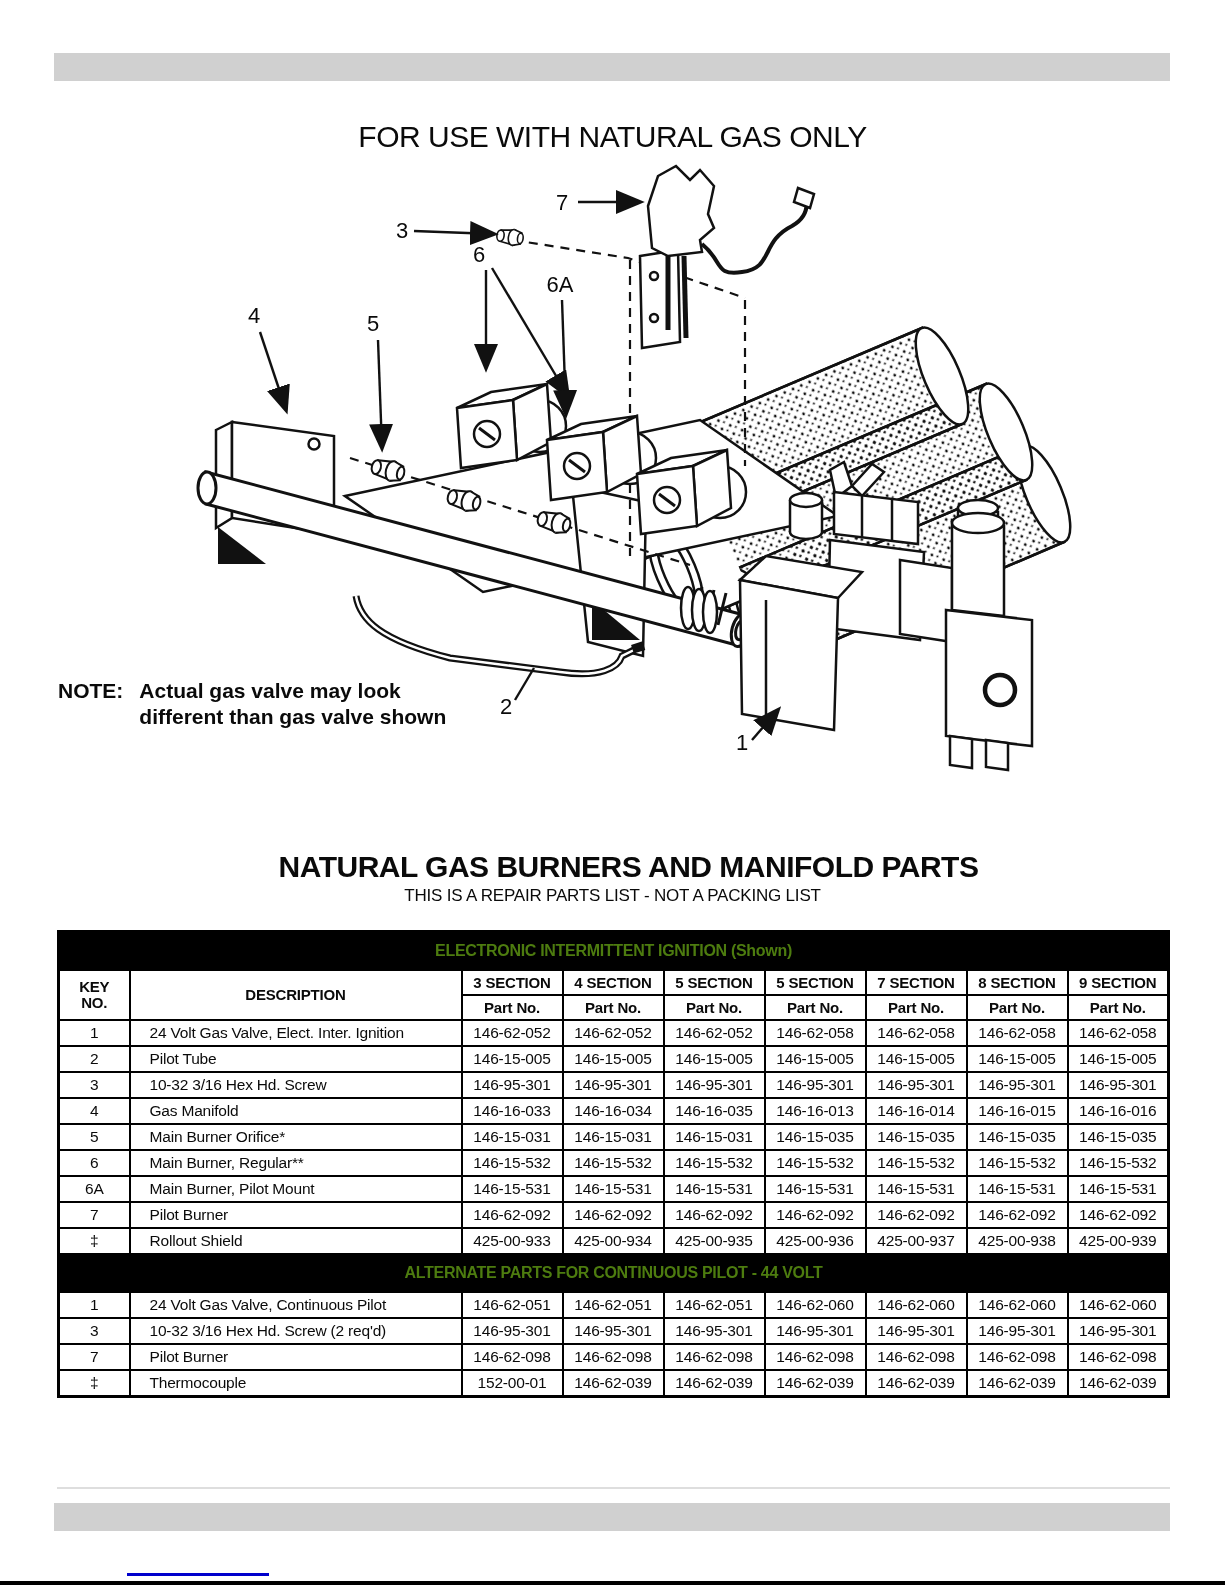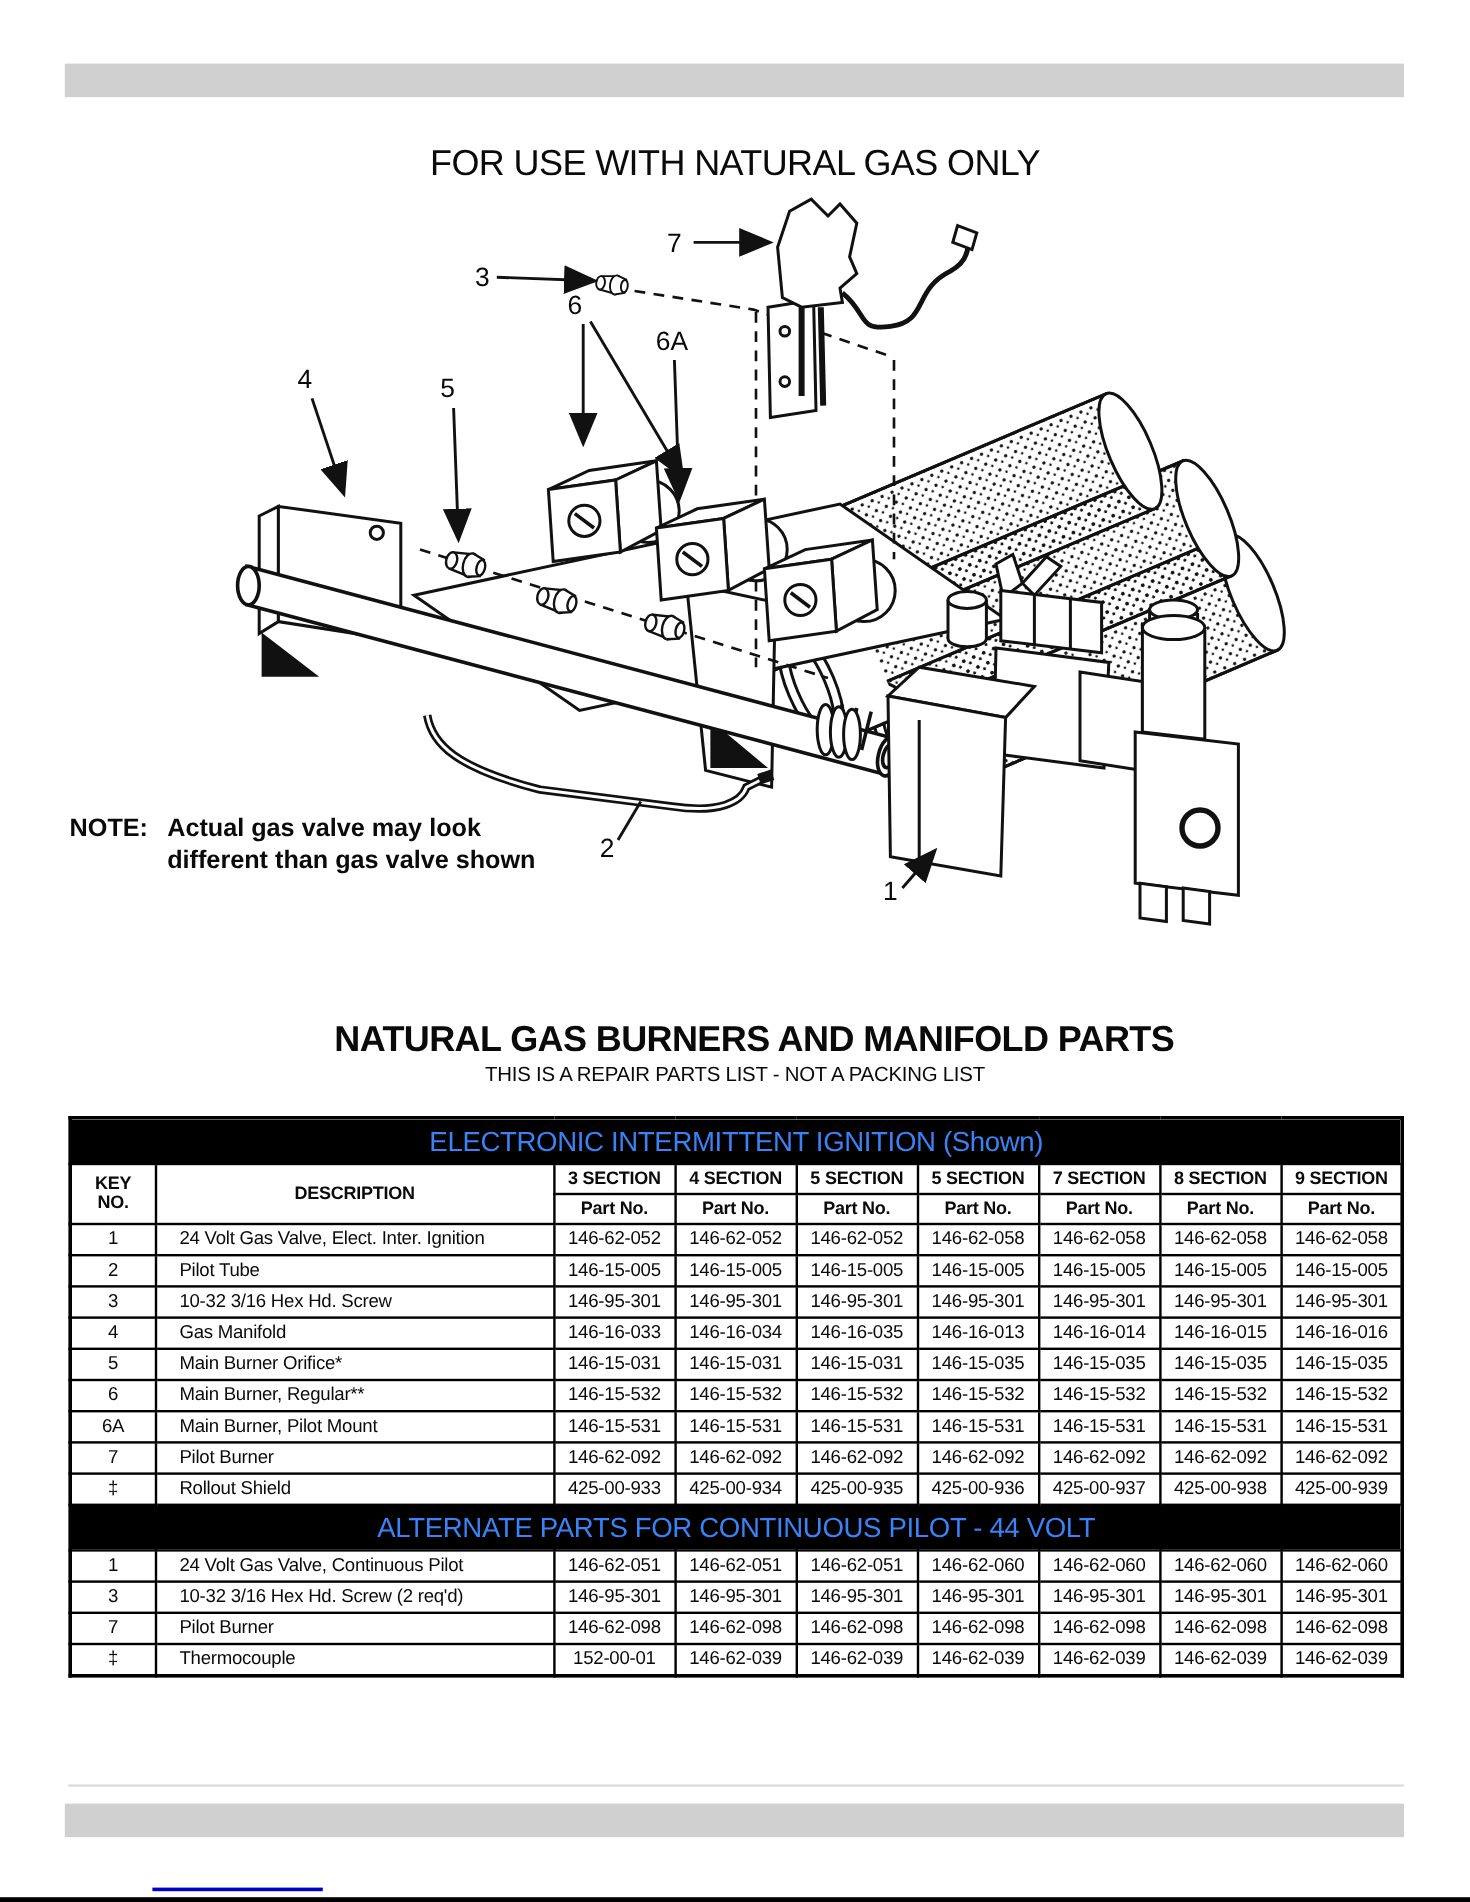--- a/index.html
+++ b/index.html
@@ -18,22 +18,22 @@
         font-size:21px;font-weight:bold;line-height:26px;}
   .h2{position:absolute;left:16px;top:850px;width:1225px;margin:0;text-align:center;
       font-size:30px;font-weight:bold;letter-spacing:-0.5px;}
   .h3{position:absolute;left:0;top:886px;width:1225px;margin:0;text-align:center;
       font-size:17px;font-weight:normal;letter-spacing:-0.2px;}
   table.parts{position:absolute;left:57px;top:930px;width:1113px;border-collapse:collapse;
               table-layout:fixed;border:3px solid #000;letter-spacing:-0.2px;}
   table.parts th,table.parts td{border:2px solid #000;padding:0;text-align:center;
               font-size:15.5px;font-weight:normal;height:24px;line-height:1.05;
               overflow:hidden;white-space:nowrap;}
-  table.parts .band th,table.parts .band td{background:#000;color:#3b82f6;font-size:23px;
-              font-weight:normal;height:36px;letter-spacing:-0.3px;}
+  table.parts .band th,table.parts .band td{background:#000;color:#4d7c0f;font-size:16px;
+              font-weight:bold;height:36px;letter-spacing:-0.3px;}
   table.parts thead th{font-weight:bold;font-size:15px;height:23px;}
   table.parts td.desc{text-align:left;padding-left:19px;}
   .footnotes{position:absolute;left:70px;top:1392px;font-size:15px;line-height:23.5px;}
   .footnotes .fn-0{padding-left:6px;}
   .footnotes .fn-1{padding-left:3px;}
   .footnotes .fn-3{padding-left:2px;}
   svg text{font-family:"Liberation Sans","DejaVu Sans",sans-serif;fill:#0a0a0a;font-size:22px;}
 </style>
 </head>
 <body>

